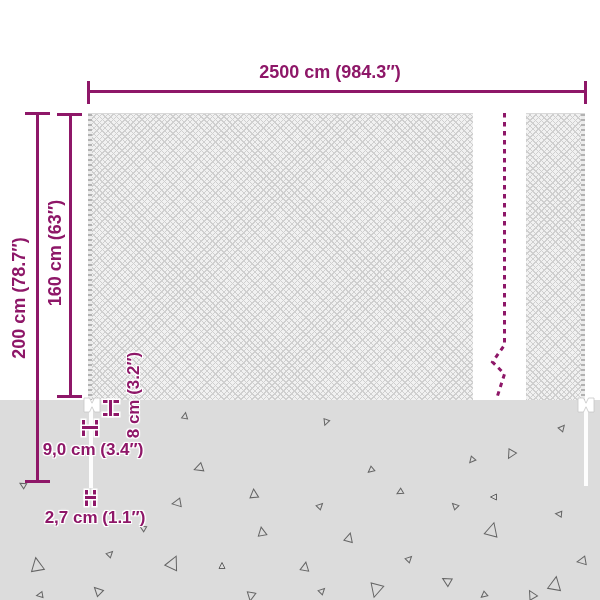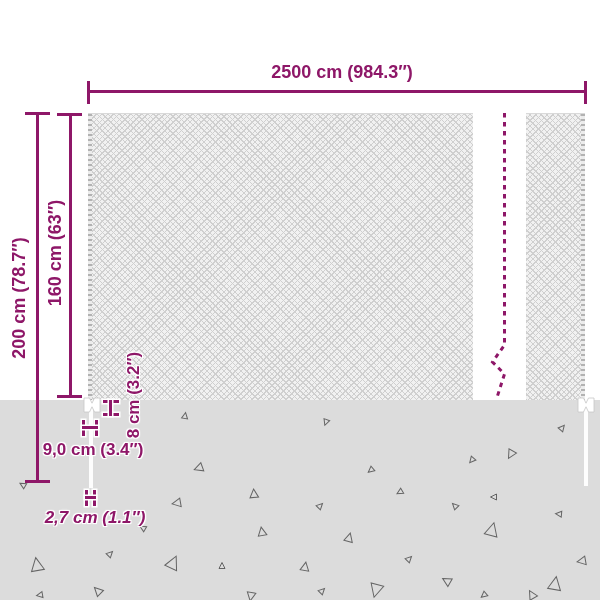--- a/index.html
+++ b/index.html
@@ -100,21 +100,21 @@
   <svg class="anchor" style="left:83px;top:397px;" width="18" height="16" viewBox="0 0 18 16">
     <path d="M1,1 L6.5,1 L9,6.2 L11.5,1 L17,1 L17,15 L11.5,15 L9,9.8 L6.5,15 L1,15 Z" fill="#ffffff" stroke="#c6c6c6" stroke-width="0.8"></path>
   </svg>
   <svg class="anchor" style="left:577px;top:397px;" width="18" height="16" viewBox="0 0 18 16">
     <path d="M1,1 L6.5,1 L9,6.2 L11.5,1 L17,1 L17,15 L11.5,15 L9,9.8 L6.5,15 L1,15 Z" fill="#ffffff" stroke="#c6c6c6" stroke-width="0.8"></path>
   </svg>
 
   <div class="dim" style="left:88px;top:90px;width:499px;height:3px;"></div>
   <div class="dim" style="left:87px;top:81px;width:3px;height:23px;"></div>
   <div class="dim" style="left:584px;top:81px;width:3px;height:23px;"></div>
-  <div class="lbl" style="left:330px;top:72px;margin-left:12px;">2500 cm (984.3″)</div>
+  <div class="lbl" style="left:330px;top:72px;">2500 cm (984.3″)</div>
 
   <div class="dim" style="left:36px;top:113px;width:3px;height:370px;"></div>
   <div class="dim" style="left:25px;top:112px;width:25px;height:3px;"></div>
   <div class="dim" style="left:25px;top:480px;width:25px;height:3px;"></div>
   <div class="lbl vert" style="left:19px;top:298px;">200 cm (78.7″)</div>
 
   <div class="dim" style="left:69px;top:114px;width:3px;height:284px;"></div>
   <div class="dim" style="left:57px;top:113px;width:25px;height:3px;"></div>
   <div class="dim" style="left:57px;top:395px;width:25px;height:3px;"></div>
   <div class="lbl vert" style="left:55px;top:253px;">160 cm (63″)</div>
@@ -125,15 +125,15 @@
   <div class="lbl vert small halo" style="left:133px;top:395px;">8 cm (3.2″)</div>
 
   <div class="bkt" style="left:82px;top:420px;width:3px;height:16px;"></div>
   <div class="bkt" style="left:95px;top:420px;width:3px;height:16px;"></div>
   <div class="bkt" style="left:82px;top:426px;width:16px;height:3px;"></div>
   <div class="lbl small halo" style="left:93px;top:449px;">9,0 cm (3.4″)</div>
 
   <div class="bkt" style="left:85px;top:490px;width:3px;height:16px;"></div>
   <div class="bkt" style="left:93px;top:490px;width:3px;height:16px;"></div>
   <div class="bkt" style="left:85px;top:496px;width:11px;height:3px;"></div>
-  <div class="lbl small halo" style="left:95px;top:517px;font-style:italic;">2,7 cm (1.1″)</div>
+  <div class="lbl small halo" style="left:95px;top:517px;">2,7 cm (1.1″)</div>
 
 </div>
 
 </body></html>

